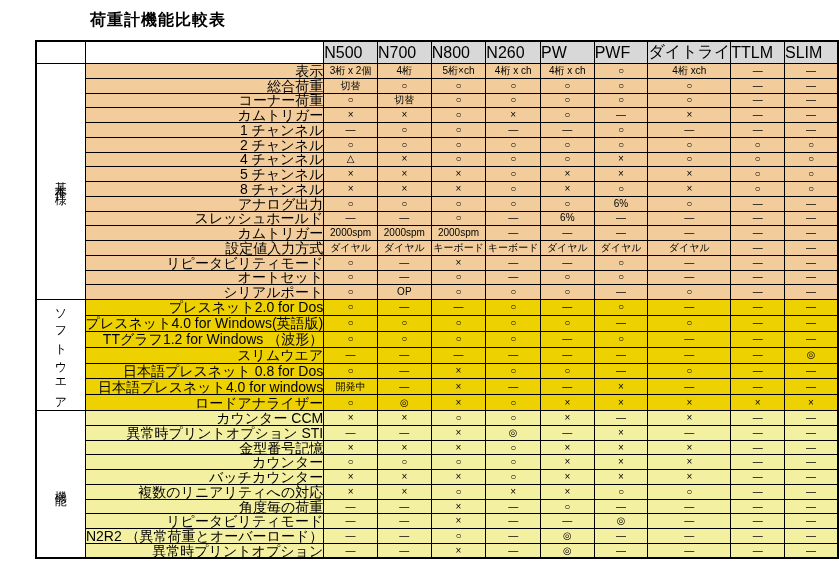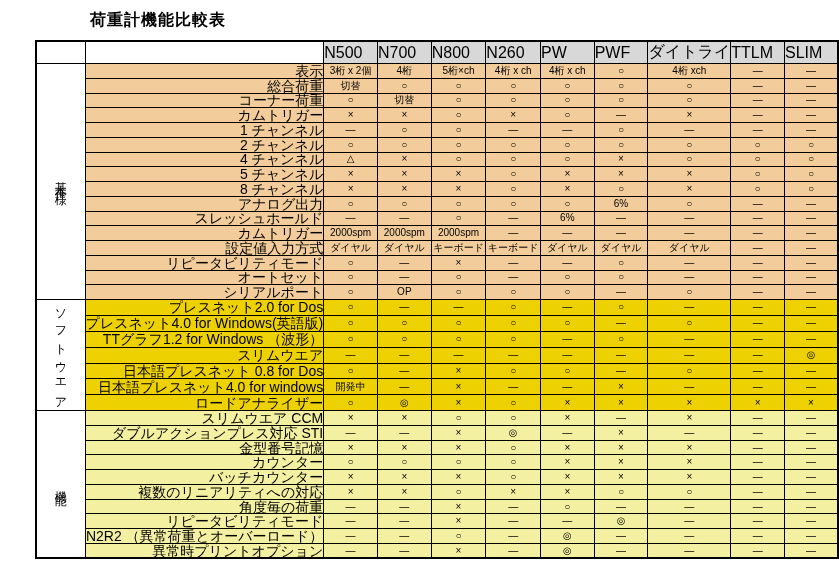--- a/index.html
+++ b/index.html
@@ -385,33 +385,33 @@
         <td class="val">×</td>
         <td class="val">○</td>
         <td class="val">×</td>
         <td class="val">×</td>
         <td class="val">×</td>
         <td class="val">×</td>
         <td class="val">×</td>
       </tr>
       <tr class="sec-function">
         <td class="group-cell" rowspan="10"><span>機能</span></td>
-        <td class="feat">スリムウエア CCM</td>
-        <td class="val">×</td>
-        <td class="val">×</td>
-        <td class="val">○</td>
-        <td class="val">○</td>
-        <td class="val">×</td>
-        <td class="val">—</td>
-        <td class="val">×</td>
-        <td class="val">—</td>
-        <td class="val">—</td>
-      </tr>
-      <tr class="sec-function">
-        <td class="feat">ダブルアクションプレス対応 STI</td>
+        <td class="feat">カウンター CCM</td>
+        <td class="val">×</td>
+        <td class="val">×</td>
+        <td class="val">○</td>
+        <td class="val">○</td>
+        <td class="val">×</td>
+        <td class="val">—</td>
+        <td class="val">×</td>
+        <td class="val">—</td>
+        <td class="val">—</td>
+      </tr>
+      <tr class="sec-function">
+        <td class="feat">異常時プリントオプション STI</td>
         <td class="val">—</td>
         <td class="val">—</td>
         <td class="val">×</td>
         <td class="val">◎</td>
         <td class="val">—</td>
         <td class="val">×</td>
         <td class="val">—</td>
         <td class="val">—</td>
         <td class="val">—</td>
       </tr>

